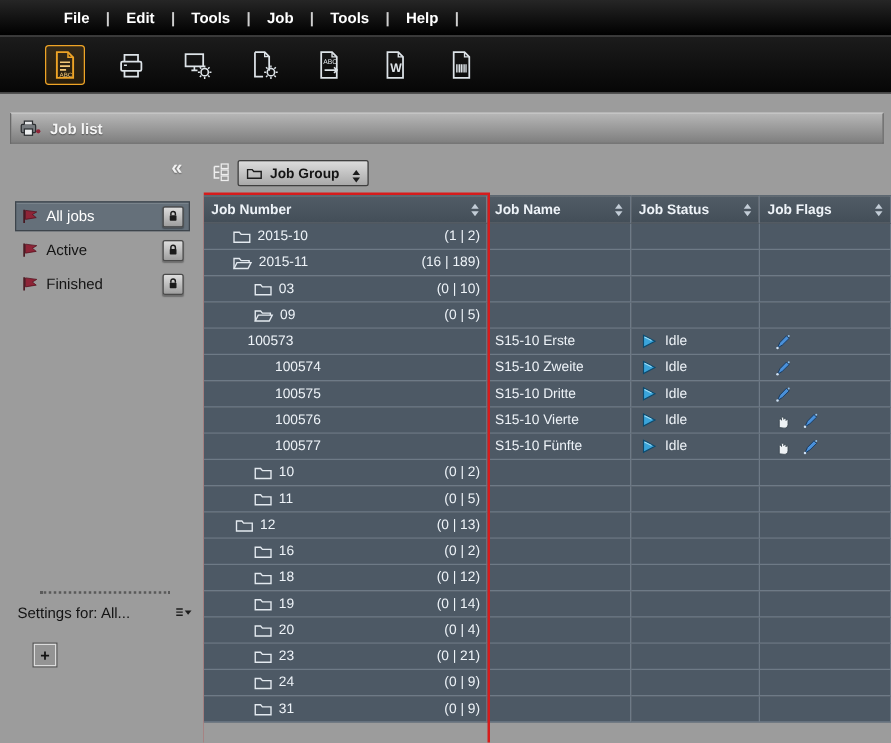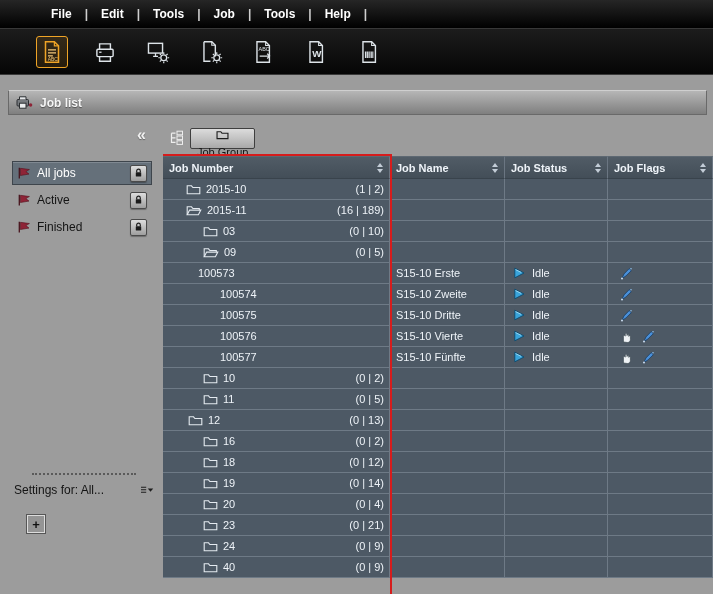--- a/index.html
+++ b/index.html
@@ -55,22 +55,22 @@
     background:#949494;border:1px solid #dcdcdc;box-shadow:0 0 0 1px #565656;
     color:#111;font-size:13px;font-weight:bold;line-height:15px;text-align:center;
     padding:0;cursor:pointer;}
 
   
   .main{position:absolute;left:163px;top:121px;width:550px;height:473px;overflow:hidden;}
   .group-bar{position:relative;height:35px;}
   .tree-btn{position:absolute;left:5px;top:9px;display:flex;cursor:pointer;}
   .group-btn{position:absolute;left:27px;top:7px;height:21px;display:flex;align-items:center;
     gap:6px;padding:0 6px;background:linear-gradient(#dcdcdc,#a9a9a9);
-    border:1px solid #3f3f3f;border-radius:2px;font-size:11px;font-weight:normal;
-    color:#141414;box-sizing:border-box;cursor:pointer;flex-direction:column;}
+    border:1px solid #3f3f3f;border-radius:2px;font-size:11px;font-weight:bold;
+    color:#141414;box-sizing:border-box;cursor:pointer;}
   .gfold{display:flex;}
 
   .table{position:absolute;left:0;top:35px;width:550px;}
   .thead{display:flex;height:23px;}
   .th{box-sizing:border-box;background:linear-gradient(#515c66,#434e58);
     border-right:1px solid #6b7682;border-bottom:1px solid #39434c;
     border-top:1px solid #5d6872;display:flex;align-items:center;padding:0 6px;
     color:#eef3f8;font-size:11px;font-weight:bold;cursor:pointer;}
   .th .spin{margin-left:auto;color:#c3cdd7;}
   .tr{display:flex;height:21px;}
@@ -640,21 +640,21 @@
           <div class="td w2 c3"></div>
           <div class="td w3 c4"></div>
         </div>
         <div class="tr">
           <div class="td w0 c1" style="padding-left: 40px;">
             <span class="ficon">
               <svg width="15" height="12" viewBox="0 0 15 12">
                 <path d="M1.2 2.8h4.3l1.4 1.7h6.9v6.3H1.2z" fill="none" stroke="#e4eaf0" stroke-width="1.1"></path>
               </svg>
             </span>
-            <span class="num">40</span>
+            <span class="num">31</span>
             <span class="count">(0 | 9)</span>
           </div>
           <div class="td w1 c2"></div>
           <div class="td w2 c3"></div>
           <div class="td w3 c4"></div>
         </div>
       </div>
     <div class="col-highlight"></div>
   </div>
 </div>

